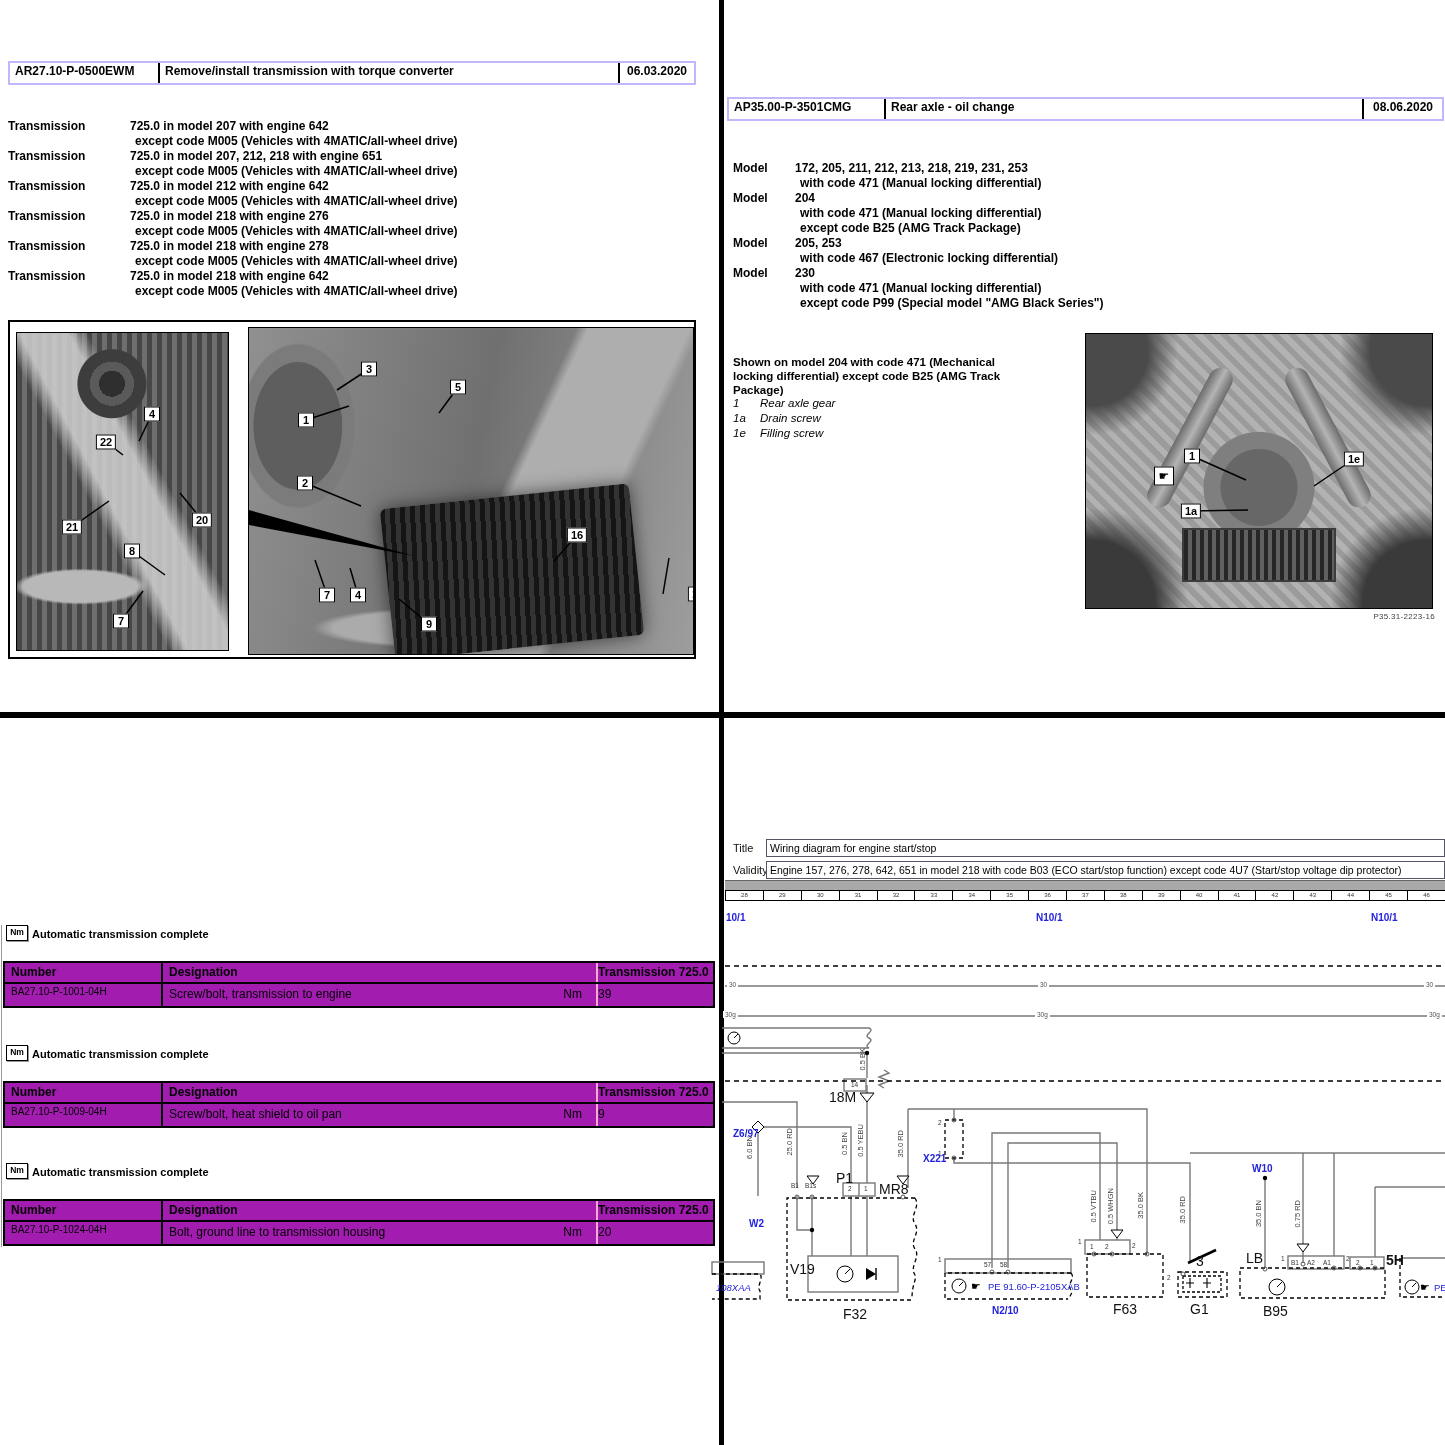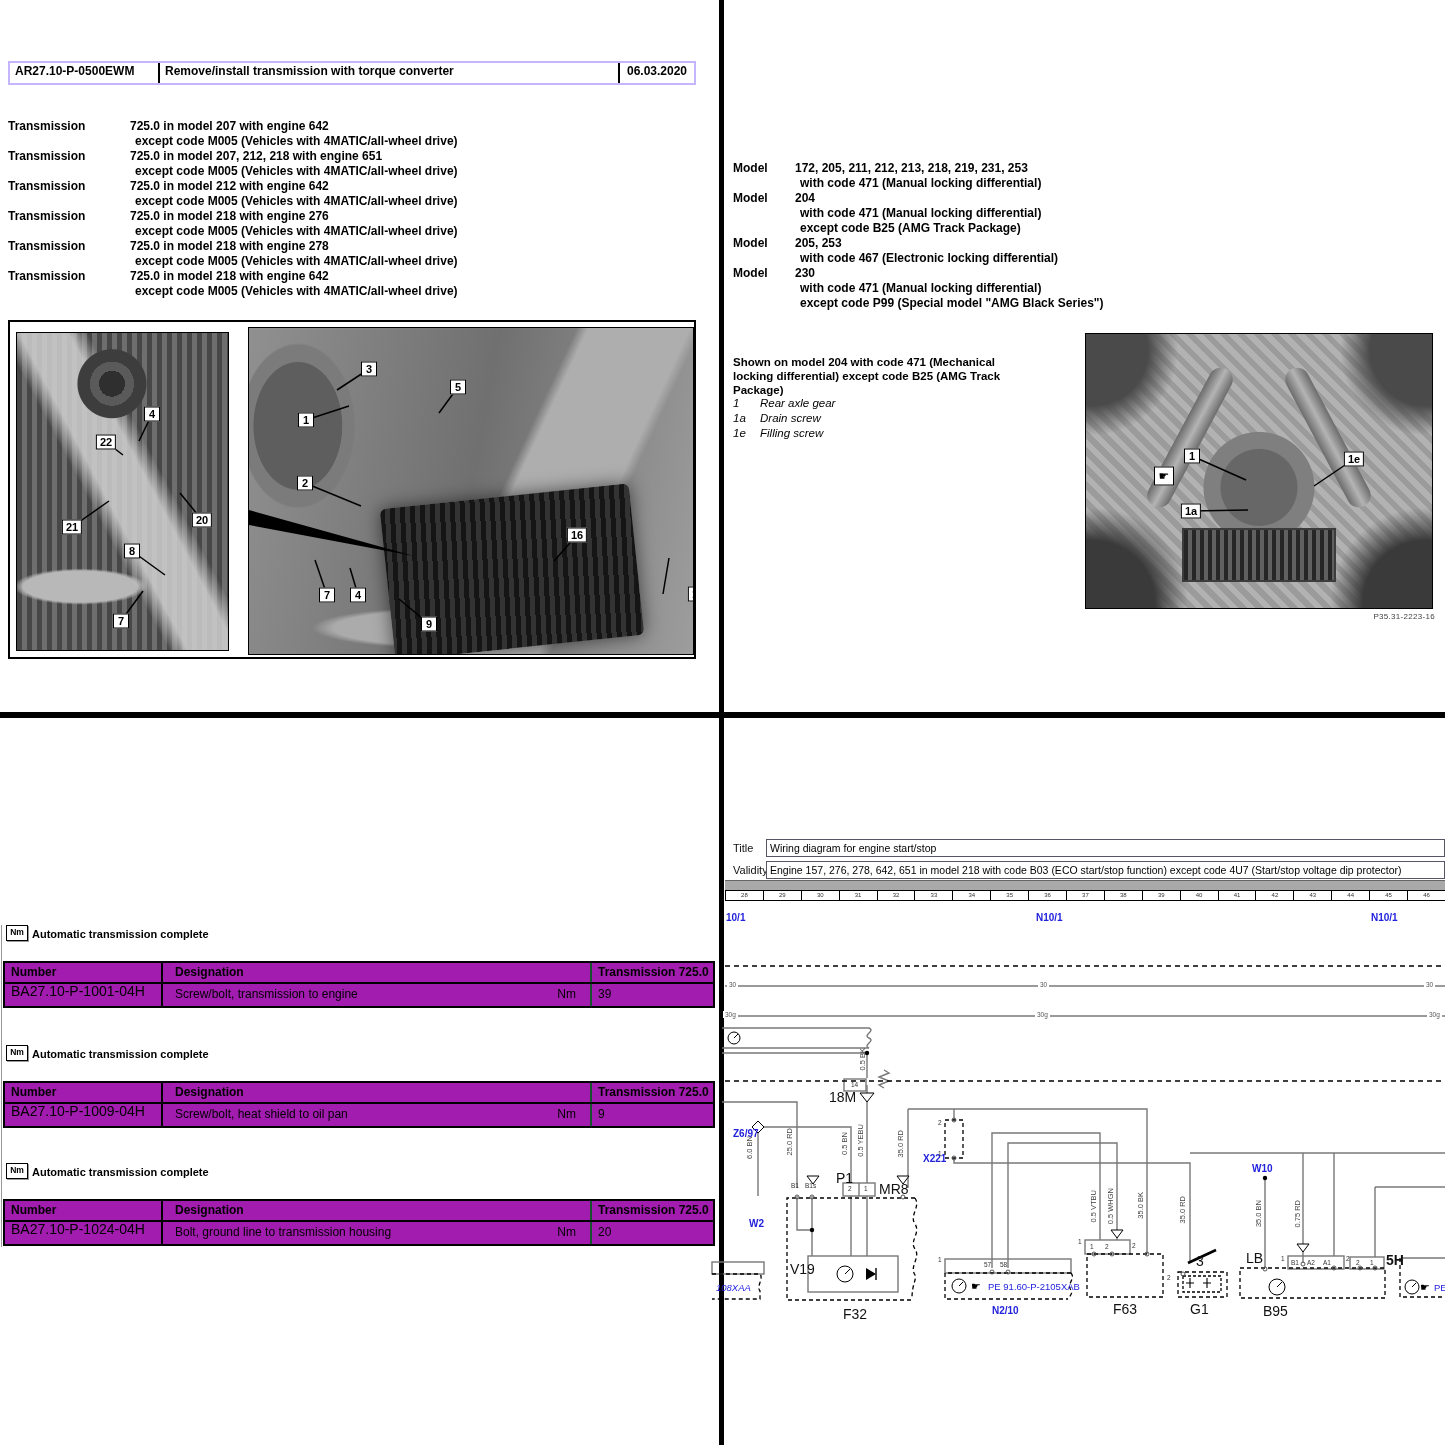--- a/index.html
+++ b/index.html
@@ -54,23 +54,23 @@
   .photoref{position:absolute;font-size:8px;color:#444;letter-spacing:.3px}
   
   .bl-sec{position:absolute;left:0;width:720px}
   .nm-icon{position:absolute;left:6px;top:0;width:20px;height:14px;border:1px solid #000;
            font-size:8.5px;font-weight:bold;text-align:center;line-height:13px;box-shadow:1px 1px 0 #999}
   .nm-title{position:absolute;left:32px;top:3px;font-weight:bold;font-size:11px}
   .tq{position:absolute;left:3px;top:36px;width:708px;border:2px solid #000;background:#a21caf}
   .tq .hr{display:flex;border-bottom:2px solid #000;font-weight:bold;font-size:12px;height:19px;line-height:18px}
   .tq .dr{display:flex;font-size:12px;height:22px;line-height:20px}
   .tq .c1{width:150px;border-right:2px solid #000;padding-left:6px;overflow:hidden}
-  .tq .c2{flex:1;border-right:2px solid #14532d;padding-left:12px;position:relative}
-  .tq .c3{width:115px;padding-left:6px}
-  .tq .dr .c1{font-size:14px;line-height:15px}
+  .tq .c2{flex:1;border-right:2px solid #f9a8d4;padding-left:6px;position:relative}
+  .tq .c3{width:115px;}
+  .tq .dr .c1{font-size:10px;line-height:15px}
   .tq .unit{position:absolute;right:14px;top:0}
   .left-rule{position:absolute;left:1px;top:925px;width:1px;height:322px;background:#9a9a9a}
   
   .fieldlbl{position:absolute;font-size:11px;color:#111}
   .fieldbox{position:absolute;border:1px solid #556;background:#fff;font-size:10.5px;line-height:16px;
             padding:0 3px;white-space:nowrap;overflow:hidden}
   .grayband{position:absolute;left:725px;top:880px;width:720px;height:10px;background:#a9a9a9;border-top:1px solid #666}
   .ruler{position:absolute;left:725px;top:890px;width:719px;height:9px;display:flex;border:1px solid #000;background:#fff}
   .ruler .rc{flex:1;border-right:1px solid #000;font-size:6px;color:#333;text-align:center;line-height:8px;overflow:hidden}
   .ruler .rc:last-child{border-right:none}
@@ -166,20 +166,25 @@
           <div class="co" style="left: 56px; top: 155px;">2</div>
           <div class="co" style="left: 328px; top: 207px;">16</div>
           <div class="co" style="left: 78px; top: 267px;">7</div>
           <div class="co" style="left: 109px; top: 267px;">4</div>
           <div class="co" style="left: 180px; top: 296px;">9</div>
           <div class="co" style="left: 414px; top: 266px; margin-left: 35px;">15</div>
         </div>
     </div>
   </div>
 
+  <div class="dochdr" style="left:727px;top:97px;width:713px">
+    <div class="c" style="width:150px">AP35.00-P-3501CMG</div>
+    <div class="c" style="flex:1">Rear axle - oil change</div>
+    <div class="c" style="width:78px">08.06.2020</div>
+  </div>
 
   <div id="tr-models" class="speclist" style="left:733px;top:161px;grid-template-columns:62px 1fr">
       <div>Model</div>
       <div>172, 205, 211, 212, 213, 218, 219, 231, 253</div>
       <div></div>
       <div class="ind">with code 471 (Manual locking differential)</div>
       <div>Model</div>
       <div>204</div>
       <div></div>
       <div class="ind">with code 471 (Manual locking differential)</div>

